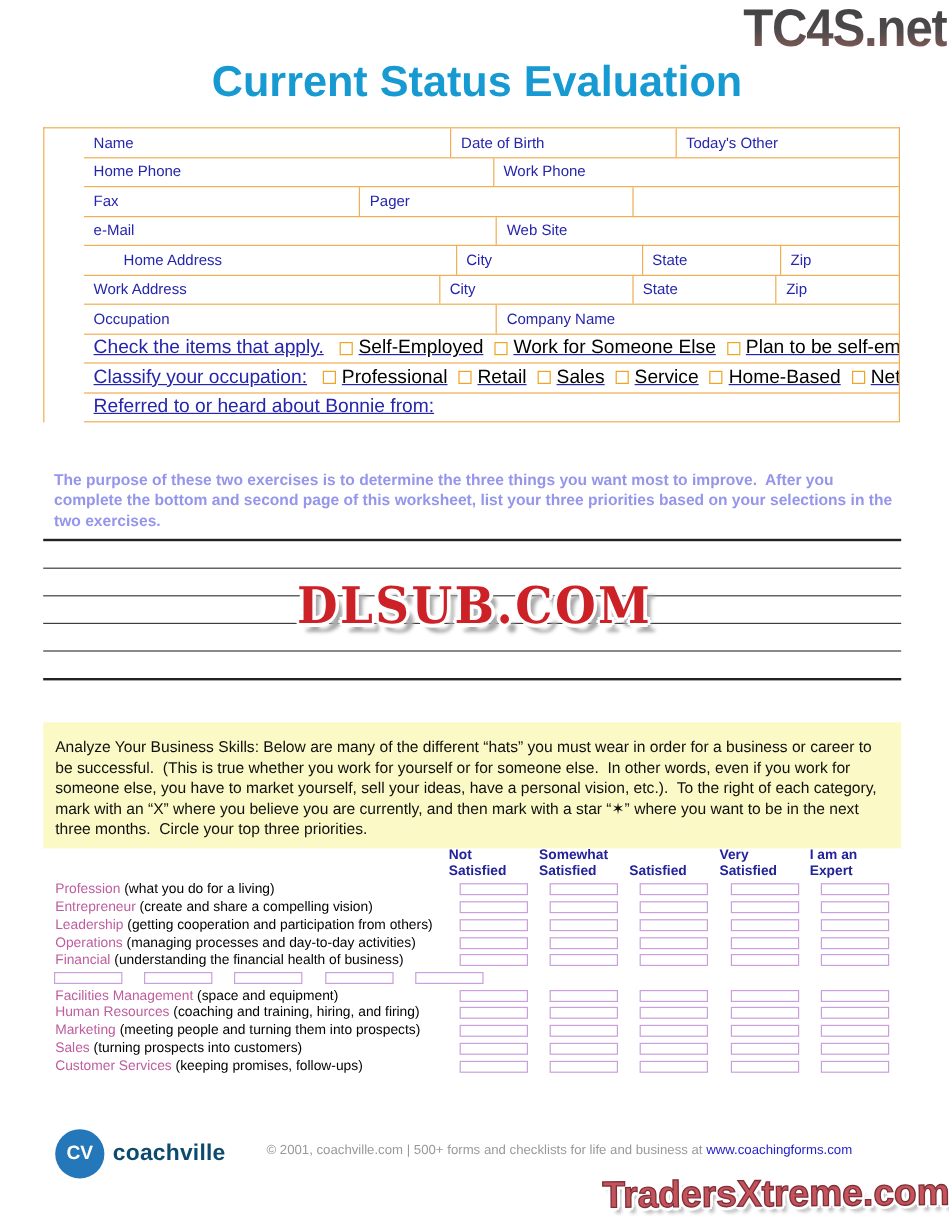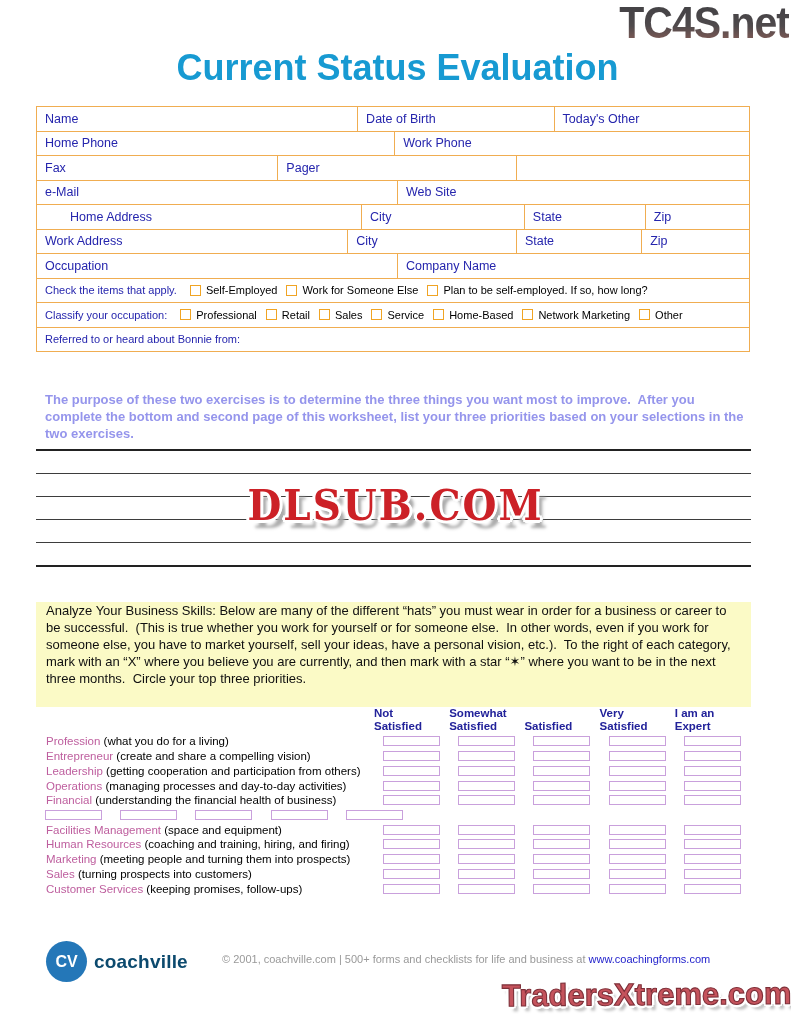--- a/index.html
+++ b/index.html
@@ -22,44 +22,44 @@
         text-shadow:-3px 0 0 #fff,3px 0 0 #fff,0 -3px 0 #fff,0 3px 0 #fff,
                     -2px -2px 0 #fff,2px -2px 0 #fff,-2px 2px 0 #fff,2px 2px 0 #fff,
                     4px 5px 3px #b9b9b9;}
 
   
   #title{position:absolute;top:47px;left:2px;width:100%;text-align:center;
         font-size:36px;font-weight:bold;color:#179ad2;letter-spacing:0;}
 
   
   .ctable{position:absolute;left:36px;top:106px;width:714px;box-sizing:border-box;
-        border:1px solid #f0ad51;border-bottom:none;font-size:12.5px;color:#2525ad;}
+        border:1px solid #f0ad51;border-bottom:none;font-size:12.5px;color:#2525ad;padding-left:33px;}
   .t-row{display:flex;height:23.5px;border-bottom:1px solid #f0ad51;align-items:stretch;}
   .t-cell{display:flex;align-items:center;padding-left:8px;border-right:1px solid #f0ad51;
         box-sizing:border-box;white-space:nowrap;overflow:hidden;}
   .t-cell:last-child{border-right:none;}
-  .t-cell.full{width:100%;font-size:11px;}
+  .t-cell.full{width:100%;font-size:16px;text-decoration:underline;}
   .lead{color:#2525ad;margin-right:4px;}
   .opt{display:inline-flex;align-items:center;color:#000;margin-left:9px;}
   .cbox{width:9px;height:9px;border:1.5px solid #f0a424;background:#fff;margin-right:5px;
         display:inline-block;flex:none;}
   .olab{color:#000;}
 
   
   .purpose{position:absolute;left:45px;top:392px;width:702px;font-size:13px;font-weight:bold;
         color:#9595ec;line-height:1.3;white-space:pre-wrap;}
 
   
   .lines{position:absolute;left:36px;top:427px;width:715px;}
   .wline{height:22px;border-bottom:1.5px solid #3d3d3d;}
   .wline:first-child,.wline:last-child{border-bottom-width:2px;border-bottom-color:#222;}
 
   
   .ybox{position:absolute;left:36px;top:602px;width:715px;height:105px;background:#fbfac6;
-        box-sizing:border-box;padding:1px 12px 0 10px;font-size:13px;color:#101010;
+        box-sizing:border-box;padding:13px 12px 0 10px;font-size:13px;color:#101010;
         line-height:1.3;white-space:pre-wrap;}
 
   
   .ratings{position:absolute;left:36px;top:707px;width:714px;}
   .rhead{display:flex;height:27px;}
   .rspacer{width:338px;flex:none;}
   .hcell{width:75.2px;flex:none;display:flex;flex-direction:column;justify-content:flex-end;
         align-items:flex-start;text-align:center;font-size:11.5px;font-weight:bold;color:#22229a;
         line-height:1.08;padding-bottom:2px;box-sizing:border-box;}
   .rrow{display:flex;height:14.72px;align-items:center;}

